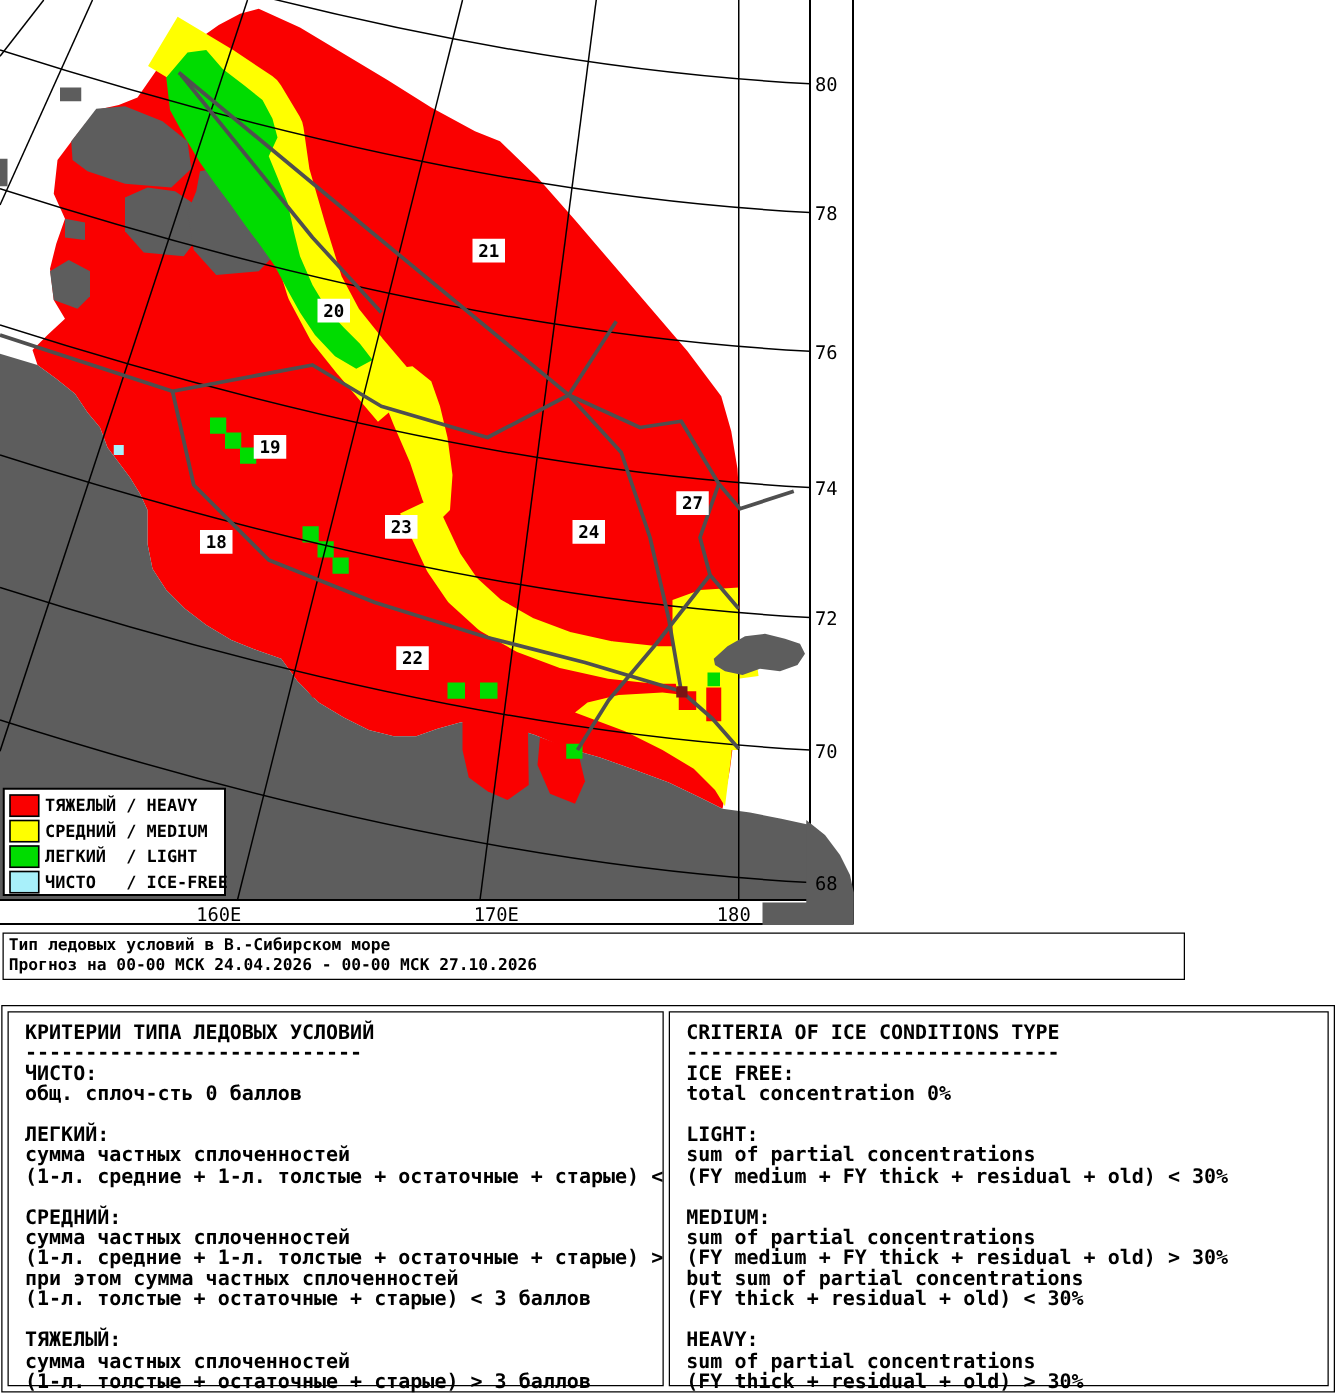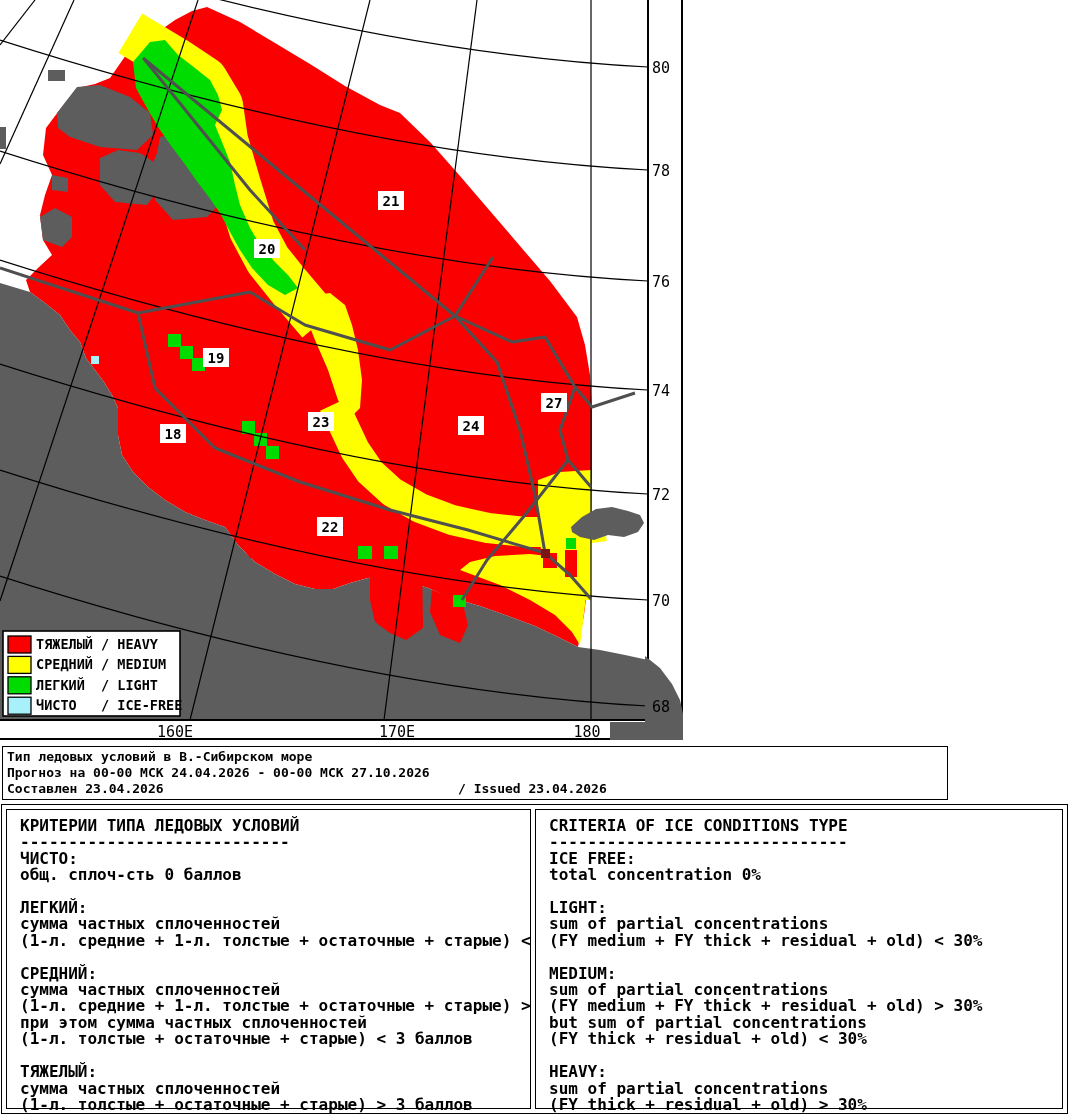--- a/index.html
+++ b/index.html
@@ -1,20 +1,20 @@
 <!DOCTYPE html>
 <html><head>
 <meta charset="utf-8">
 <style>
   html,body{margin:0;padding:0;background:#ffffff;}
   body{width:1070px;height:1120px;position:relative;font-family:"DejaVu Sans Mono","Liberation Mono",monospace;}
   #map-wrap{position:absolute;left:0;top:0;width:685px;height:745px;}
   #map-wrap svg{display:block;}
   .panel{position:absolute;border:1px solid #000;box-sizing:border-box;background:#fff;}
-  #title-panel{left:2px;top:746px;width:946px;height:54px;padding:2px 4px;}
+  #title-panel{left:2px;top:746px;width:946px;height:38px;padding:2px 4px;}
   .trow{display:flex;font-size:13px;font-weight:bold;line-height:16px;white-space:pre;}
   .trow .ru{width:451px;flex:none;}
   .trow .en{flex:1;}
   #criteria-outer{left:1px;top:804px;width:1067px;height:310px;background:#fff;border:1px solid #000;}
   .crit-box{position:absolute;top:4px;bottom:4px;border:1px solid #000;box-sizing:border-box;background:#fff;}
   #crit-ru{left:4px;width:525px;}
   #crit-en{left:533px;right:4px;}
   .crit-lines{margin:8px 0 0 13px;font-size:16px;font-weight:bold;line-height:16.4px;white-space:pre;}
 </style>
 </head>
@@ -148,24 +148,20 @@
     </svg>
   </div>
 
 <div id="title-panel" class="panel">
   <div class="trow">
     <span class="ru">Тип ледовых условий в В.-Сибирском море</span>
   </div>
   <div class="trow">
     <span class="ru">Прогноз на 00-00 МСК 24.04.2026 - 00-00 МСК 27.10.2026</span>
   </div>
-  <div class="trow">
-    <span class="ru">Составлен 23.04.2026</span>
-    <span class="en">/ Issued 23.04.2026</span>
-  </div>
 </div>
 
 <div id="criteria-outer" class="panel">
   <div id="crit-ru" class="crit-box">
     <div class="crit-lines">КРИТЕРИИ ТИПА ЛЕДОВЫХ УСЛОВИЙ
 ----------------------------
 ЧИСТО:
 общ. сплоч-сть 0 баллов
 
 ЛЕГКИЙ:

